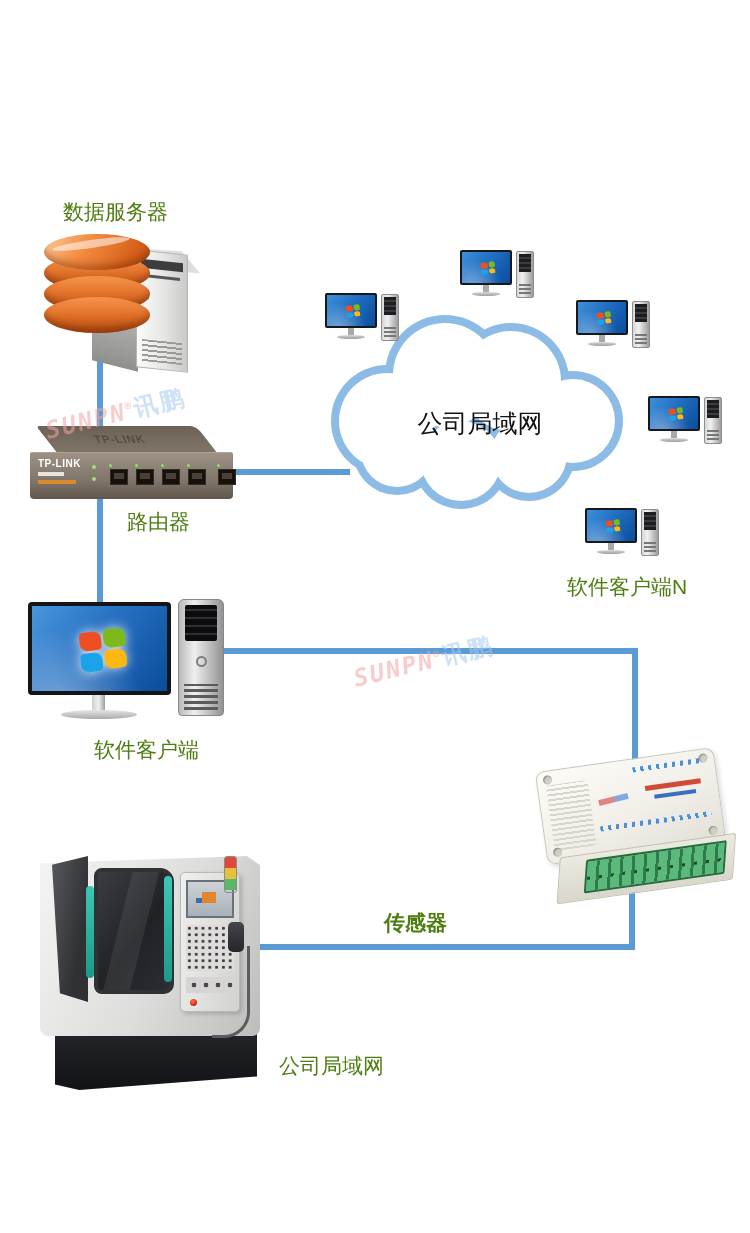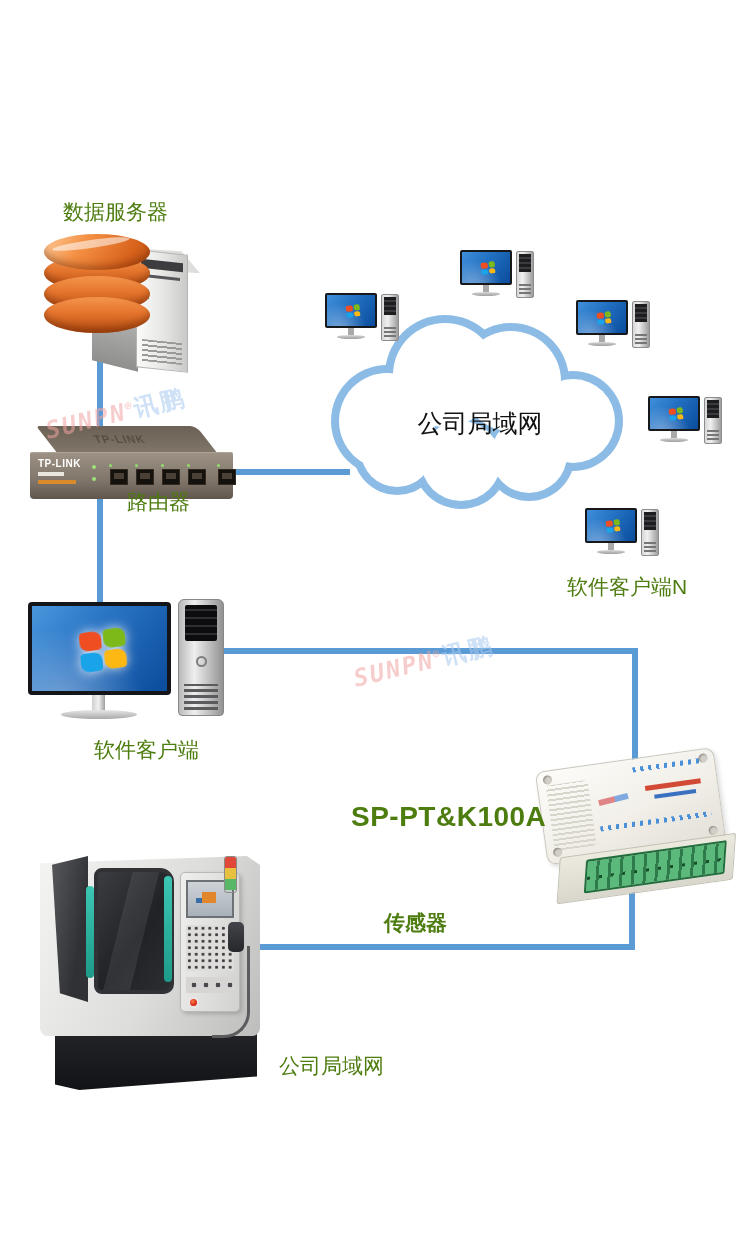--- a/index.html
+++ b/index.html
@@ -250,21 +250,21 @@
           <i></i>
         </div>
       <div class="rt-port" style="left:158px;">
           <i></i>
         </div>
       <div class="rt-port" style="left:188px;">
           <i></i>
         </div>
     </div>
   </div>
-  <div class="label" style="left:127px;top:488px;">路由器</div>
+  <div class="label" style="left:127px;top:508px;">路由器</div>
 
   <div class="cloud">
     <svg viewBox="0 0 314 214">
       <g fill="#8cbce6">
         <circle cx="64" cy="120" r="56"></circle>
           <circle cx="122" cy="74" r="60"></circle>
         <circle cx="188" cy="80" r="58"></circle>
           <circle cx="250" cy="120" r="50"></circle>
         <circle cx="206" cy="154" r="46"></circle>
           <circle cx="138" cy="160" r="48"></circle>
@@ -374,21 +374,20 @@
     <div class="bp-neck"></div>
     <div class="bp-foot"></div>
     <div class="bp-tower">
       <div class="bp-drive"></div>
       <div class="bp-dot"></div>
       <div class="bp-vent"></div>
     </div>
   </div>
   <div class="label" style="left:94px;top:736px;">软件客户端</div>
 
-  <div class="label bold" style="left:351px;top:801px;">SP-PT&amp;K100A</div>
   <div class="module">
     <div class="mod-rot">
       <div class="mod-lid">
         <div class="mod-vent"></div>
         <div class="mod-row r1"></div>
         <div class="mod-row r2"></div>
         <div class="mod-redtext"></div>
         <div class="mod-bluetext"></div>
         <div class="mod-logo"></div>
         <div class="mod-hole" style="left:6px;top:4px;"></div>

